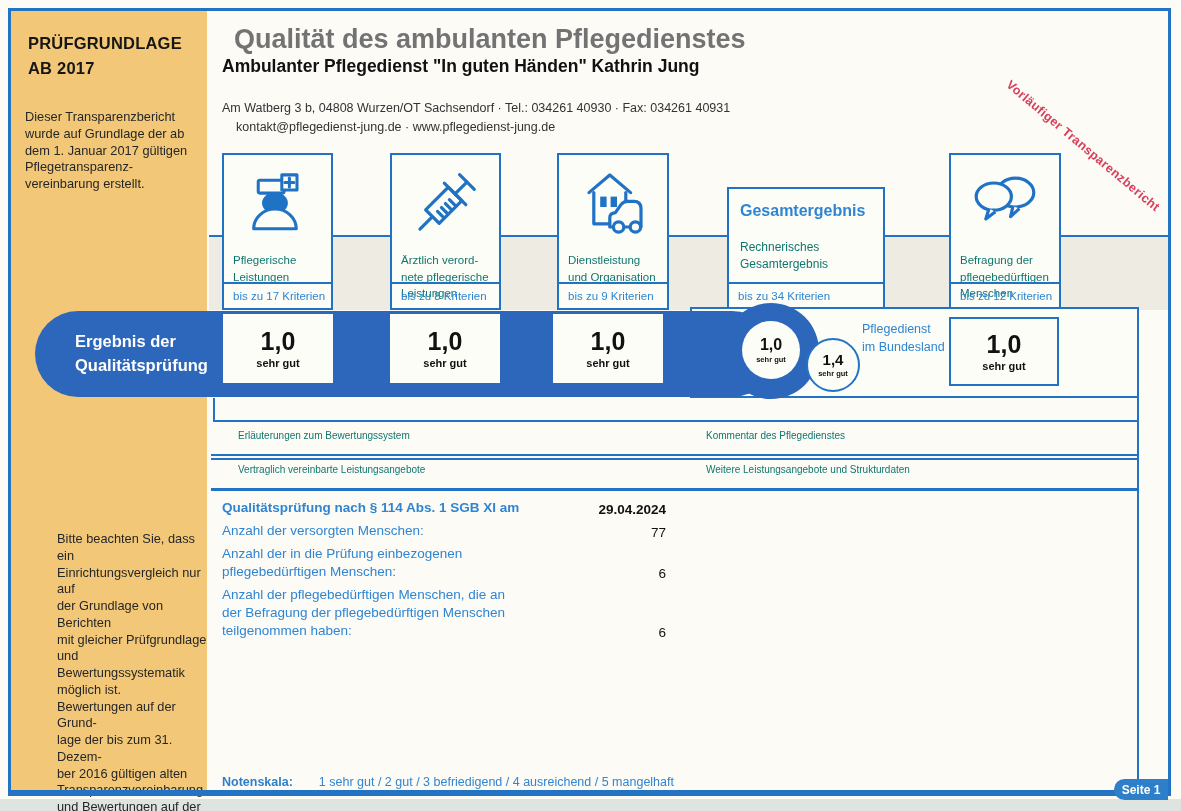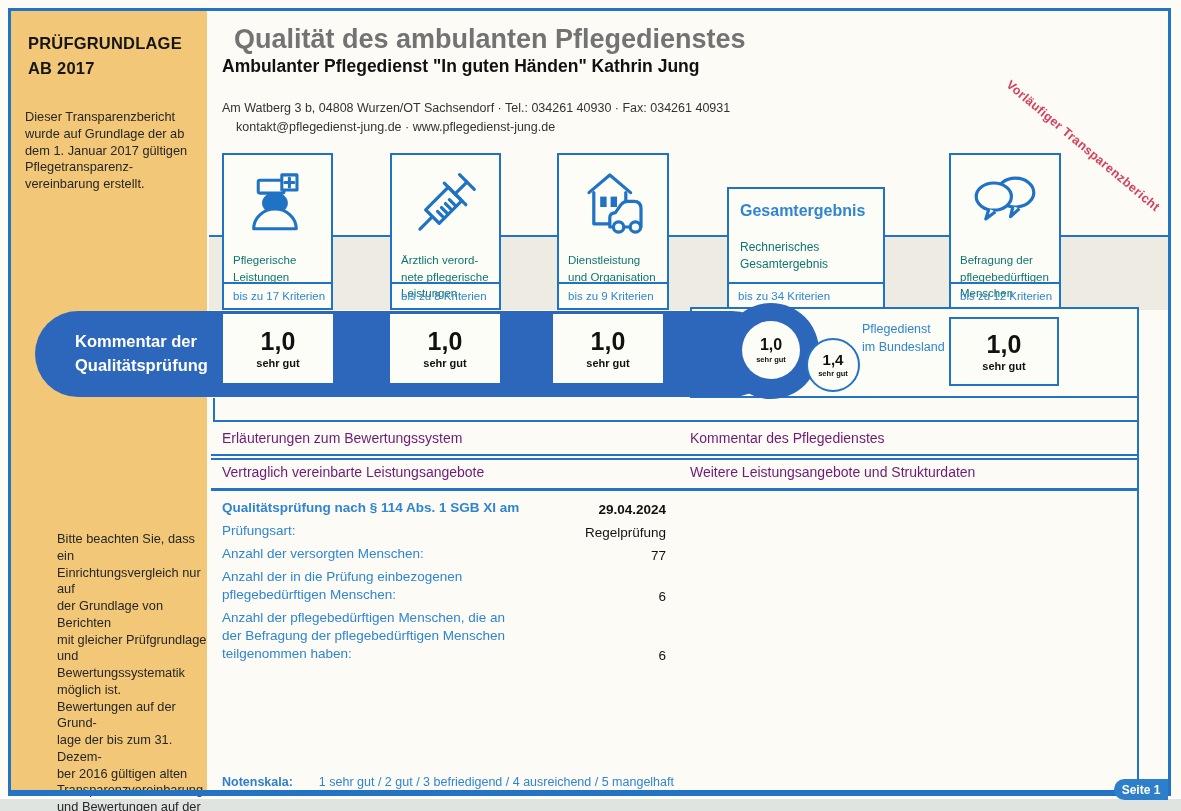--- a/index.html
+++ b/index.html
@@ -75,21 +75,21 @@
   
   .notch-left{position:absolute;left:213px;top:398px;width:2px;height:22px;background:#2273c4;}
   .rail-right{position:absolute;left:1137px;top:398px;width:2px;height:384px;background:#2273c4;}
   .hline{position:absolute;background:#2273c4;height:2px;}
   .line-a{left:213px;top:420px;width:926px;}
   .line-b1{left:211px;top:454px;width:928px;height:1.5px;}
   .line-b2{left:211px;top:458px;width:928px;height:1.5px;}
   .line-c{left:211px;top:488px;width:928px;height:3px;}
 
   
-  .doclink{position:absolute;font-size:14px;color:#701a75;}
+  .doclink{position:absolute;font-size:10px;color:#0f766e;margin-left:16px;}
   .l1a{left:222px;top:430px;} .l1b{left:690px;top:430px;}
   .l2a{left:222px;top:464px;} .l2b{left:690px;top:464px;}
 
   
   .details{position:absolute;left:222px;top:499px;width:444px;z-index:2;}
   .drow{display:flex;justify-content:space-between;align-items:flex-end;margin-bottom:5px;}
   .dlabel{font-size:13.5px;color:#2f85d2;line-height:1.33;white-space:pre-line;}
   .dlabel.bold{font-weight:bold;}
   .dvalue{font-size:13.5px;color:#111;padding-left:10px;white-space:nowrap;}
   .dvalue.bold{font-weight:bold;}
@@ -220,21 +220,21 @@
     </div>
     <div class="cat-label">Befragung der
 pflegebedürftigen
 Menschen</div>
     <div class="cat-criteria">bis zu 12 Kriterien</div>
   </div>
 
   <div class="result-panel"></div>
   <div class="band"></div>
   <div class="band-blob"></div>
-  <div class="band-label">Kommentar der
+  <div class="band-label">Ergebnis der
 Qualitätsprüfung</div>
   <div class="avg-label">Pflegedienst
 im Bundesland</div>
 
   <div class="score score1">
     <div class="val">1,0</div>
     <div class="grade">sehr gut</div>
   </div>
   <div class="score score2">
     <div class="val">1,0</div>
@@ -268,24 +268,20 @@
   <div class="doclink l1b">Kommentar des Pflegedienstes</div>
   <div class="doclink l2a">Vertraglich vereinbarte Leistungsangebote</div>
   <div class="doclink l2b">Weitere Leistungsangebote und Strukturdaten</div>
 
   <div class="details">
     <div class="drow">
       <div class="dlabel bold">Qualitätsprüfung nach § 114 Abs. 1 SGB XI am</div>
       <div class="dvalue bold">29.04.2024</div>
     </div>
     <div class="drow">
-      <div class="dlabel">Prüfungsart:</div>
-      <div class="dvalue">Regelprüfung</div>
-    </div>
-    <div class="drow">
       <div class="dlabel">Anzahl der versorgten Menschen:</div>
       <div class="dvalue">77</div>
     </div>
     <div class="drow">
       <div class="dlabel">Anzahl der in die Prüfung einbezogenen
 pflegebedürftigen Menschen:</div>
       <div class="dvalue">6</div>
     </div>
     <div class="drow">
       <div class="dlabel">Anzahl der pflegebedürftigen Menschen, die an

